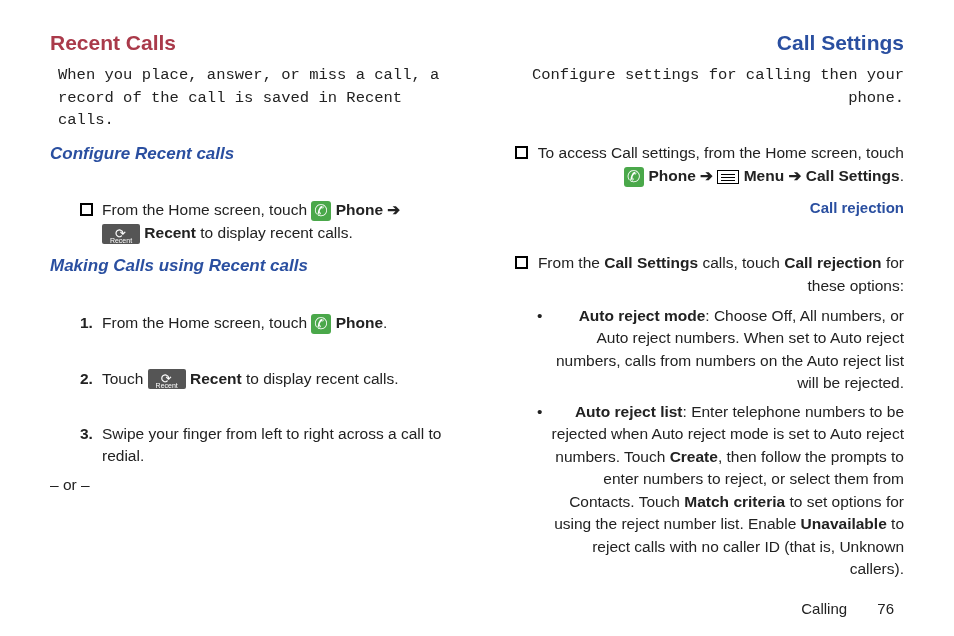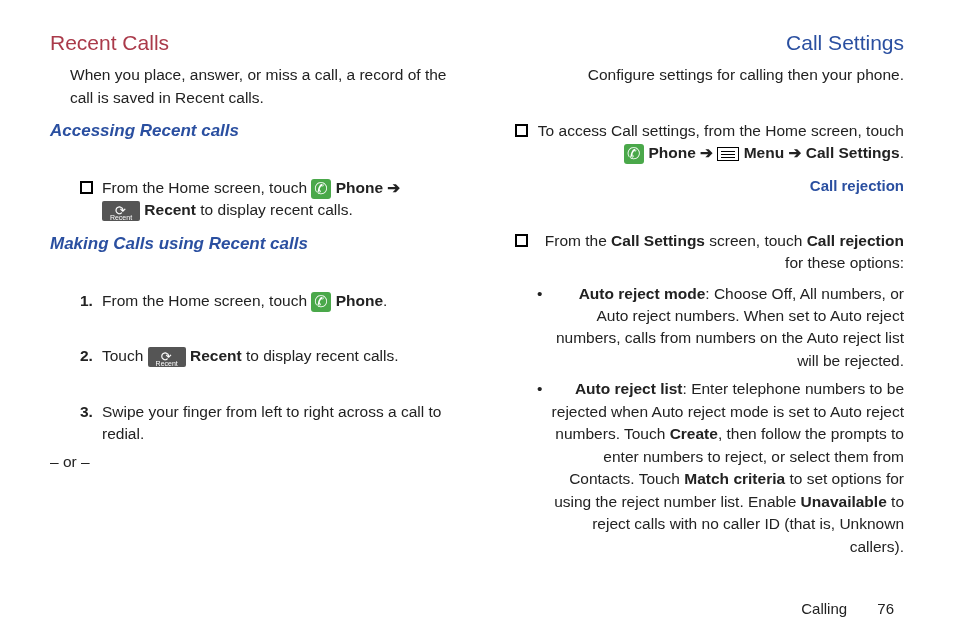--- a/index.html
+++ b/index.html
@@ -23,42 +23,42 @@
     display: flex;
     padding: 28px 50px 0 50px;
   }
   .col {
     width: 50%;
     padding-right: 18px;
   }
   .col + .col { padding-left: 8px; padding-right: 0; text-align: right; }
   h2.sec {
     color: var(--redblue);
-    font-weight: normal;
+    font-weight: bold;
     font-size: 21px;
     margin: 0 0 6px 0;
     font-family: Arial, Helvetica, sans-serif;
   }
   h2.sec.blue { color: var(--blue); }
   h3.sub {
     color: var(--blue);
     font-style: italic;
     font-weight: bold;
     font-size: 17px;
     margin: 10px 0 4px 0;
   }
   h4.subsub {
     color: var(--blue);
     font-weight: bold;
     font-size: 15px;
     margin: 10px 0 4px 0;
   }
   p.body {
-    margin: 0 0 8px 20px;
-    font-family: Liberation Sans, sans-serif;
+    margin: 0 0 8px 8px;
+    font-family: Liberation Mono, monospace;
     font-stretch: condensed;
   }
   .sq-list, .num-list, .bullet-list {
     list-style: none;
     padding: 0;
     margin: 0 0 0 30px;
   }
   .sq-list > li, .num-list > li {
     position: relative;
     padding-left: 22px;
@@ -141,21 +141,21 @@
 </style>
 </head>
 <body>
 
 <div class="page">
 
   <div class="col">
     <h2 class="sec">Recent Calls</h2>
     <p class="body">When you place, answer, or miss a call, a record of the call is saved in Recent calls.</p>
 
-    <h3 class="sub">Accessing Recent calls</h3>
+    <h3 class="sub">Configure Recent calls</h3>
     <ul class="sq-list">
       <li>
         <span>From the Home screen, touch </span>
         <span class="icon phone-icon"></span>
         <strong>Phone</strong>
         <span class="arrow">➔</span>
         <br>
         <span class="icon recent-icon"></span>
         <strong>Recent</strong>
         <span> to display recent calls.</span>
@@ -199,21 +199,21 @@
         <strong>Menu</strong>
         <span class="arrow">➔</span>
         <strong>Call Settings</strong><span>.</span>
       </li>
     </ul>
 
     <h4 class="subsub">Call rejection</h4>
 
     <ul class="sq-list">
       <li>
-        <span>From the </span><strong>Call Settings</strong><span> screen, touch </span><strong>Call rejection</strong><span> for these options:</span>
+        <span>From the </span><strong>Call Settings</strong><span> calls, touch </span><strong>Call rejection</strong><span> for these options:</span>
         <ul class="bullet-list" style="margin-top:8px; margin-left:0;">
           <li>
             <strong>Auto reject mode</strong><span>: Choose Off, All numbers, or Auto reject numbers. When set to Auto reject numbers, calls from numbers on the Auto reject list will be rejected.</span>
           </li>
           <li>
             <strong>Auto reject list</strong><span>: Enter telephone numbers to be rejected when Auto reject mode is set to Auto reject numbers. Touch </span><strong>Create</strong><span>, then follow the prompts to enter numbers to reject, or select them from Contacts. Touch </span><strong>Match criteria</strong><span> to set options for using the reject number list. Enable </span><strong>Unavailable</strong><span> to reject calls with no caller ID (that is, Unknown callers).</span>
           </li>
         </ul>
       </li>
     </ul>

